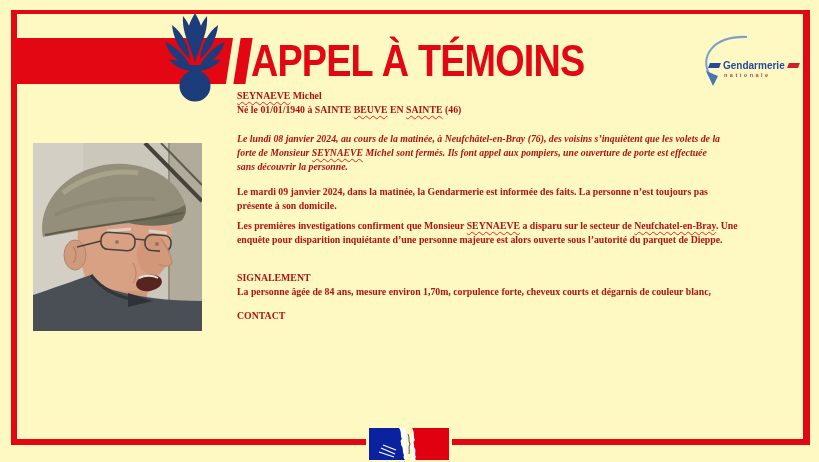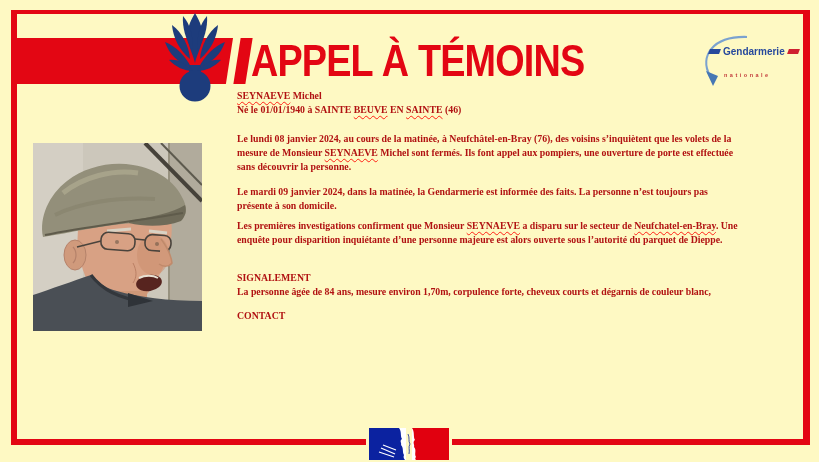--- a/index.html
+++ b/index.html
@@ -19,36 +19,36 @@
         transform:skewX(-9deg);}
   .grenade{position:absolute;left:163px;top:13px;width:64px;height:90px;}
   
   .title{position:absolute;left:251px;top:39px;margin:0;color:#e30613;
          font-family:"Liberation Sans","DejaVu Sans",sans-serif;font-weight:bold;
          font-size:45px;line-height:44px;letter-spacing:-1px;white-space:nowrap;
          transform:scaleX(0.84);transform-origin:left top;}
   
   .brand{position:absolute;left:697px;top:34px;width:95px;height:60px;}
   .swoosh{position:absolute;left:0;top:0;width:60px;height:58px;}
-  .brand-row{position:absolute;left:12px;top:12px;display:flex;align-items:center;white-space:nowrap;}
+  .brand-row{position:absolute;left:12px;top:26px;display:flex;align-items:center;white-space:nowrap;}
   .flag{display:inline-block;width:11px;height:5px;transform:skewX(-20deg);}
   .flag-blue{background:#27499c;margin-right:3px;}
   .flag-red{background:#cf2030;margin-left:3px;}
   .brand-name{font-family:"Liberation Sans","DejaVu Sans",sans-serif;font-weight:bold;
               font-size:10px;color:#27499c;}
   .brand-sub{position:absolute;left:27px;top:38px;font-family:"Liberation Sans",sans-serif;
              font-weight:bold;font-size:5.5px;letter-spacing:2.5px;color:#c23b3b;}
   
   .photo{position:absolute;left:33px;top:143px;width:169px;height:188px;}
   
   .tcol{position:absolute;left:237px;top:89px;width:560px;color:#b11212;font-weight:bold;
         font-size:9.8px;line-height:14px;}
   .tcol p,.tcol h2,.tcol .ident div{margin:0;padding:0;font-size:9.8px;line-height:14px;}
   .ident div{font-size:10.2px;}
-  .p1{margin-top:15px !important;}
+  .p1{margin-top:15px !important;font-style:italic;}
   .p2{margin-top:11px !important;}
   .p3{margin-top:6px !important;}
   .h-sig{margin-top:24px !important;}
   .h-con{margin-top:10px !important;}
   .wavy{text-decoration:underline;text-decoration-style:wavy;text-decoration-color:#ff2015;
         text-decoration-thickness:1px;text-underline-offset:2px;}
   
   .marianne{position:absolute;left:369px;top:428px;width:82px;height:33px;}
 </style>
 </head>
@@ -134,21 +134,21 @@
     <path d="M0,188 L0,152 C18,146 40,138 58,132 C66,140 74,146 84,148 C105,154 135,158 169,158 L169,188 Z" fill="#4a4f55"></path>
     <path d="M58,132 C70,148 90,156 110,158" stroke="#33373c" stroke-width="3" fill="none"></path>
     <path d="M95,150 L120,158 L95,164 Z" fill="#2f3338"></path>
   </svg>
 
   <div class="tcol">
     <div class="ident">
       <div><span class="wavy">SEYNAEVE</span><span> Michel</span></div>
       <div><span>Né le 01/01/1940 à SAINTE </span><span class="wavy">BEUVE</span><span> EN </span><span class="wavy">SAINTE</span><span> (46)</span></div>
     </div>
-    <p class="p1"><span>Le lundi 08 janvier 2024, au cours de la matinée, à Neufchâtel-en-Bray (76), des voisins s’inquiètent que les volets de la</span><br><span>mesure de Monsieur </span><span class="wavy">SEYNAEVE</span><span> Michel sont fermés. Ils font appel aux pompiers, une ouverture de porte est effectuée</span><br><span>sans découvrir la personne.</span></p>
+    <p class="p1"><span>Le lundi 08 janvier 2024, au cours de la matinée, à Neufchâtel-en-Bray (76), des voisins s’inquiètent que les volets de la</span><br><span>forte de Monsieur </span><span class="wavy">SEYNAEVE</span><span> Michel sont fermés. Ils font appel aux pompiers, une ouverture de porte est effectuée</span><br><span>sans découvrir la personne.</span></p>
     <p class="p2"><span>Le mardi 09 janvier 2024, dans la matinée, la Gendarmerie est informée des faits. La personne n’est toujours pas</span><br><span>présente à son domicile.</span></p>
     <p class="p3"><span>Les premières investigations confirment que Monsieur </span><span class="wavy">SEYNAEVE</span><span> a disparu sur le secteur de </span><span class="wavy">Neufchatel-en-Bray</span><span>. Une</span><br><span>enquête pour disparition inquiétante d’une personne majeure est alors ouverte sous l’autorité du parquet de Dieppe.</span></p>
     <h2 class="h-sig">SIGNALEMENT</h2>
     <p class="sig"><span>La personne âgée de 84 ans, mesure environ 1,70m, corpulence forte, cheveux courts et dégarnis de couleur blanc,</span><br></p>
     <h2 class="h-con">CONTACT</h2>
   </div>
 
   <div class="marianne">
     <svg viewBox="0 0 82 33" width="82" height="33">
       <rect x="0" y="0" width="37" height="32" fill="#0b22a0"></rect>

